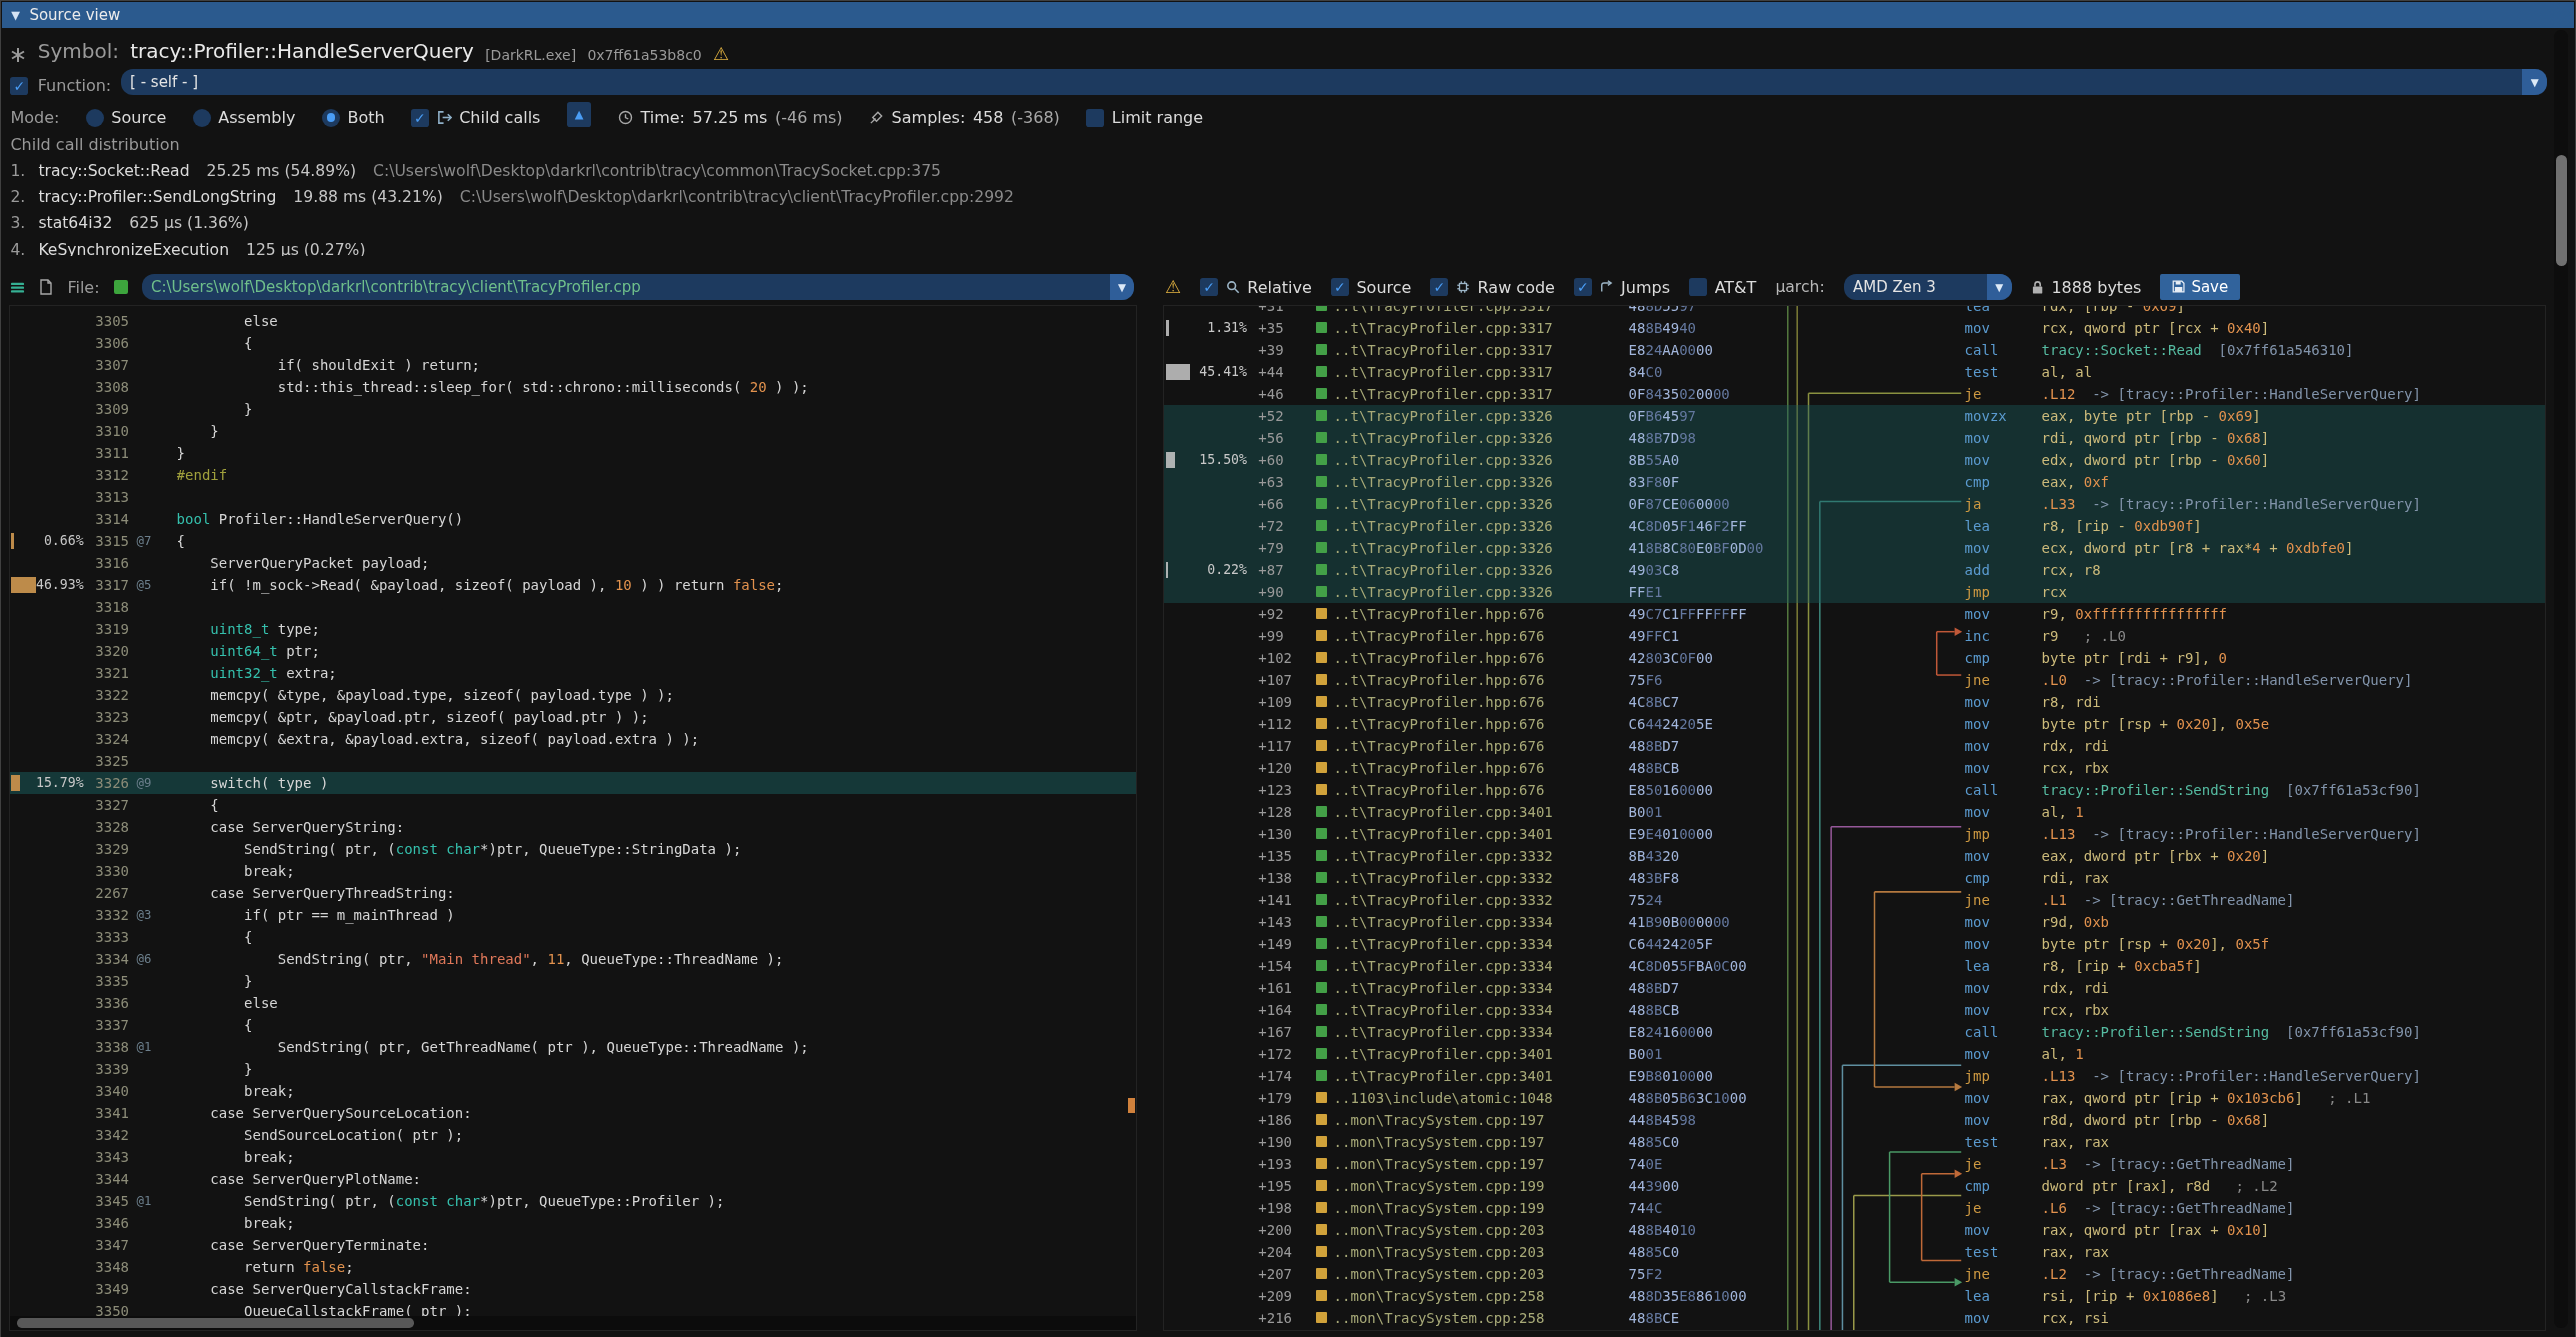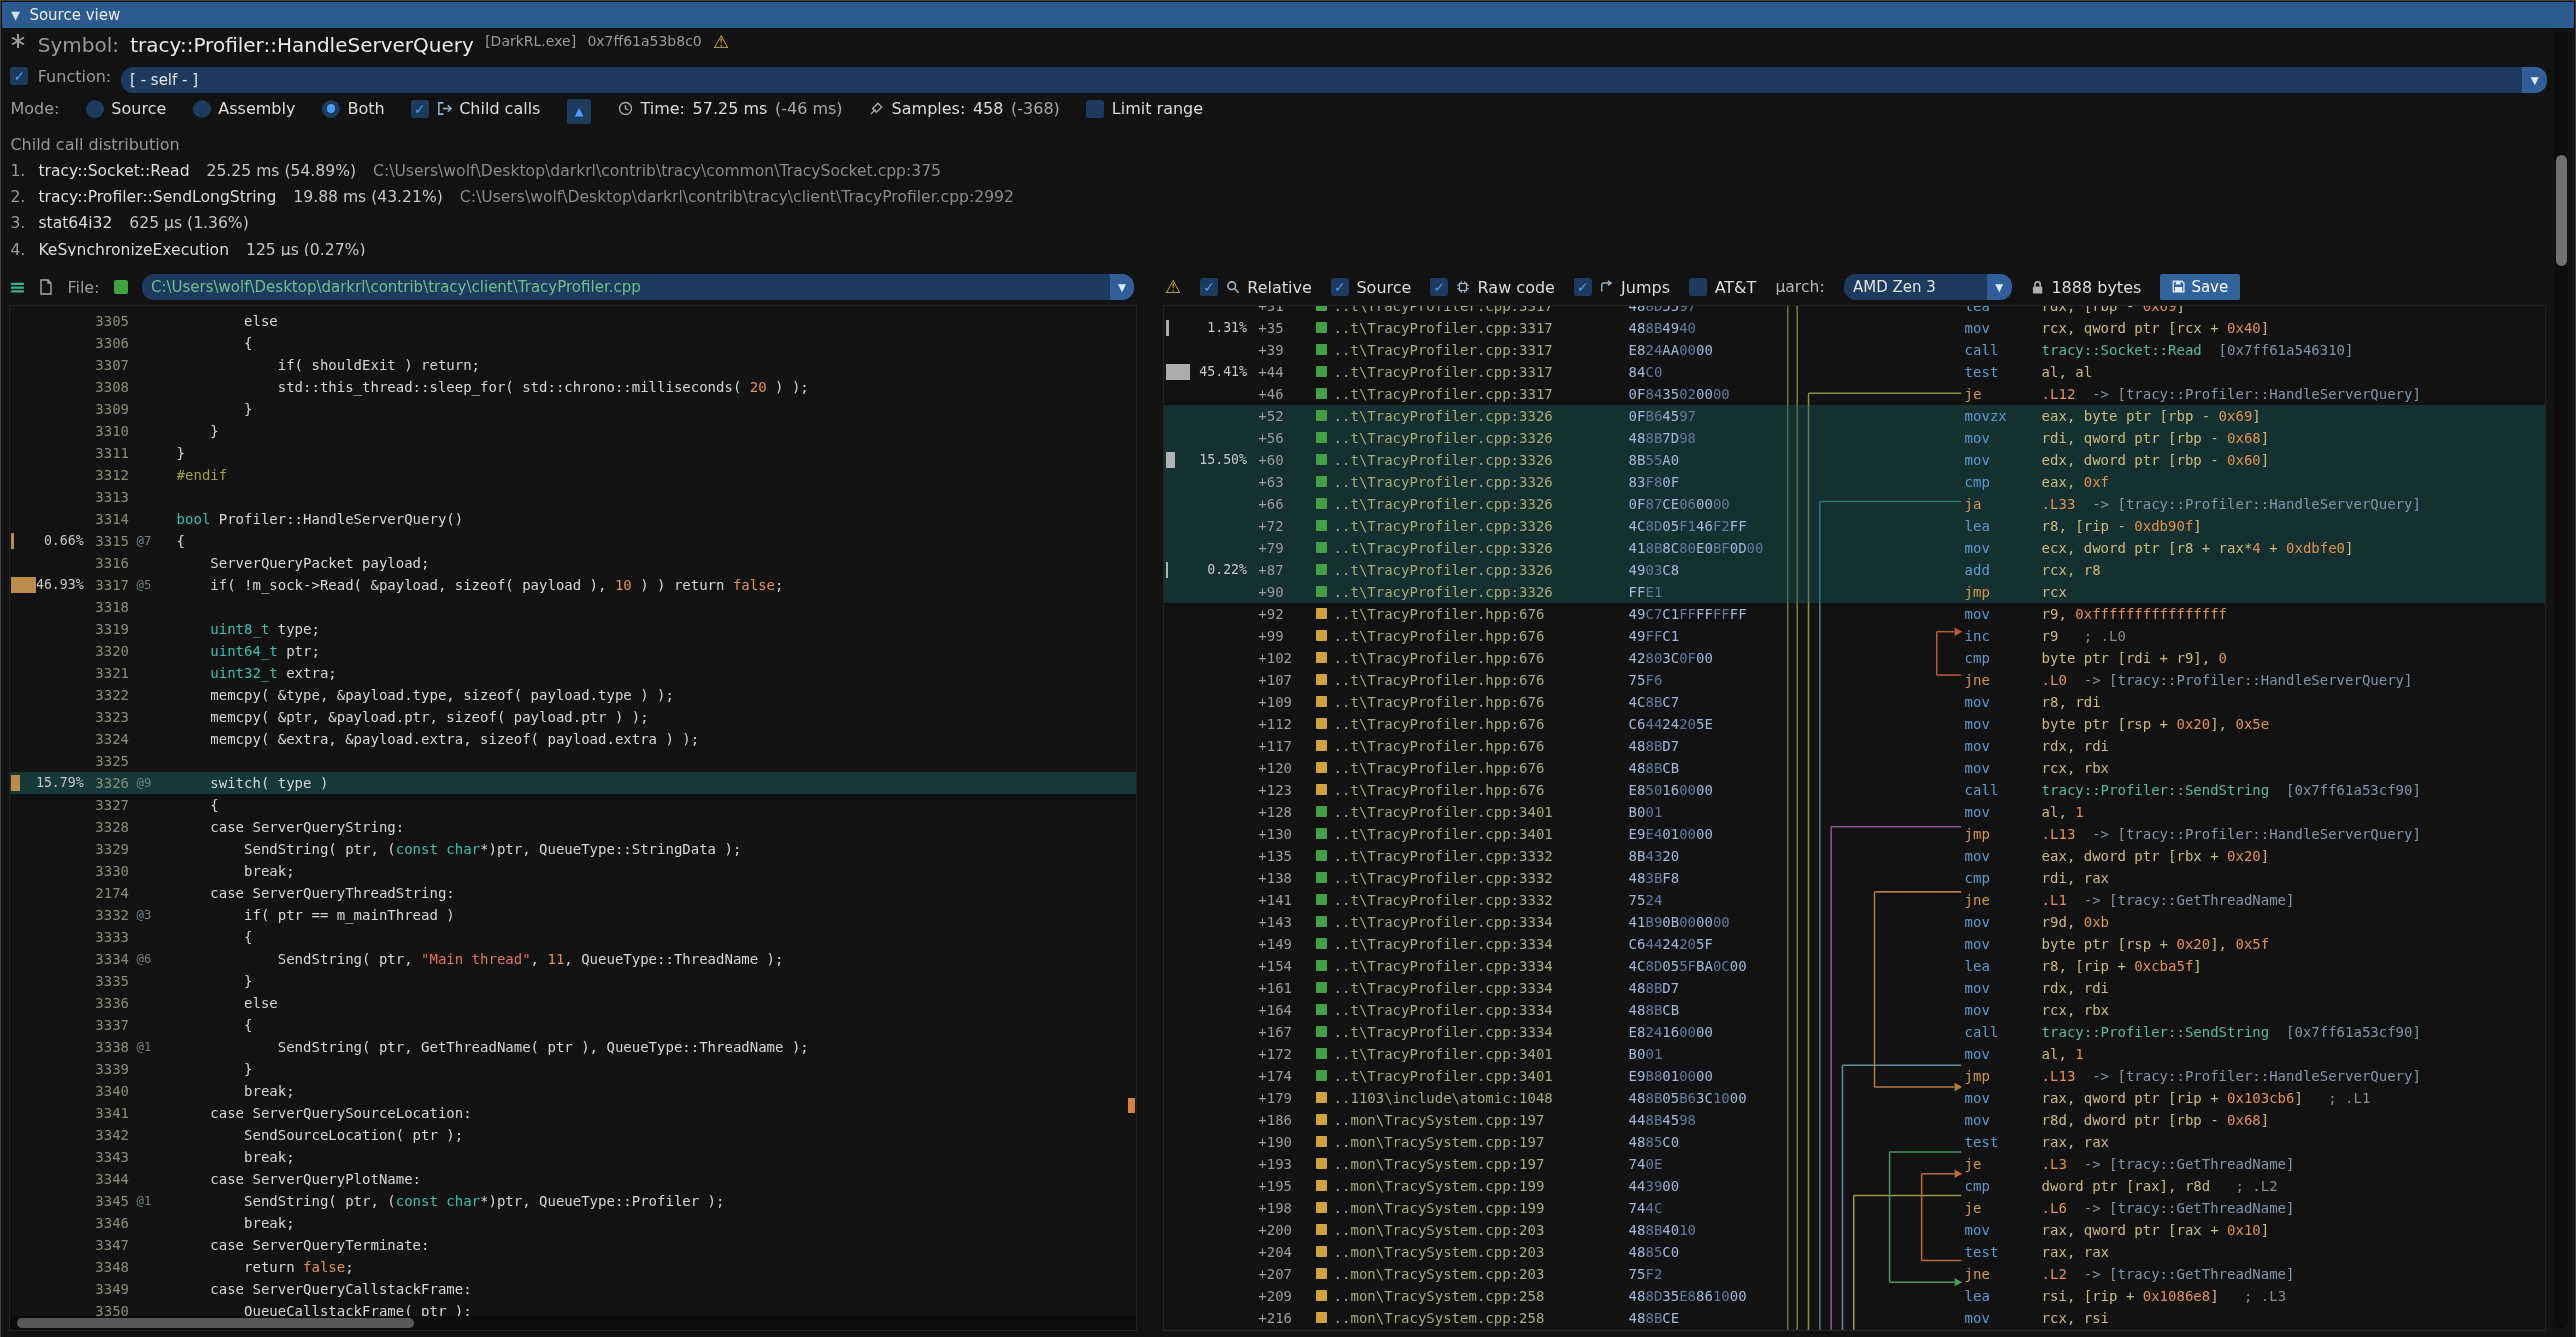--- a/index.html
+++ b/index.html
@@ -1,21 +1,21 @@
 <!DOCTYPE html>
 <html style="font-size:15px"><head>
 <meta charset="utf-8">
 <style>
 *{margin:0;padding:0;box-sizing:border-box}
 html,body{width:2576px;height:1338px}
 body{background:#000;font-family:"DejaVu Sans",sans-serif;position:relative;overflow:hidden;color:#d8d8d8}
 .window{position:absolute;inset:0;background:#121212;border:0.9px solid #404040}
 .titlebar{position:absolute;left:0.9px;right:0.9px;top:0.9px;height:26.4px;background:#2b5a8e;color:#ececec;display:flex;align-items:center;gap:9.4px;padding:0 9.4px;font-size:15px}
 .tri{font-size:11.3px;color:#d5e4f4}
-.hrow{position:absolute;left:9.4px;right:28px;display:flex;align-items:flex-start}
+.hrow{position:absolute;left:9.4px;right:28px;display:flex;align-items:flex-end}
 .r-symbol{top:32px;height:30px;gap:11.3px}
 .r-func{top:66px;height:28px;gap:9.4px}
 .r-mode{top:98px;height:28px;gap:26.4px;font-size:16px}
 .lbl{color:#9a9a9a;font-size:16px}
 .biglbl{color:#9a9a9a;font-size:20px}
 .symname{color:#eaeaea;font-size:20px}
 .dim{color:#9a9a9a;font-size:14px}
 .warn{color:#e3b341;font-size:18px;line-height:1}
 .icn{display:inline-flex;align-items:center;justify-content:center;flex:none}
 .checkbox{width:18px;height:18px;background:#1d3a5f;border-radius:2.8px;display:inline-flex;align-items:center;justify-content:center;flex:none}
@@ -311,21 +311,21 @@
         <div class="srow"><span class="spct"></span><span class="snum">3321</span><span class="smark"></span><span class="scode"><span class="c-d">    </span><span class="c-t">uint32_t</span><span class="c-d"> extra;</span></span></div>
         <div class="srow"><span class="spct"></span><span class="snum">3322</span><span class="smark"></span><span class="scode"><span class="c-d">    memcpy( &amp;type, &amp;payload.type, sizeof( payload.type ) );</span></span></div>
         <div class="srow"><span class="spct"></span><span class="snum">3323</span><span class="smark"></span><span class="scode"><span class="c-d">    memcpy( &amp;ptr, &amp;payload.ptr, sizeof( payload.ptr ) );</span></span></div>
         <div class="srow"><span class="spct"></span><span class="snum">3324</span><span class="smark"></span><span class="scode"><span class="c-d">    memcpy( &amp;extra, &amp;payload.extra, sizeof( payload.extra ) );</span></span></div>
         <div class="srow"><span class="spct"></span><span class="snum">3325</span><span class="smark"></span><span class="scode"></span></div>
         <div class="srow sel"><span class="sbar" style="width: 8.5px;"></span><span class="spct">15.79%</span><span class="snum">3326</span><span class="smark">@9</span><span class="scode"><span class="c-d">    switch( type )</span></span></div>
         <div class="srow"><span class="spct"></span><span class="snum">3327</span><span class="smark"></span><span class="scode"><span class="c-d">    {</span></span></div>
         <div class="srow"><span class="spct"></span><span class="snum">3328</span><span class="smark"></span><span class="scode"><span class="c-d">    case ServerQueryString:</span></span></div>
         <div class="srow"><span class="spct"></span><span class="snum">3329</span><span class="smark"></span><span class="scode"><span class="c-d">        SendString( ptr, (</span><span class="c-t">const char</span><span class="c-d">*)ptr, QueueType::StringData );</span></span></div>
         <div class="srow"><span class="spct"></span><span class="snum">3330</span><span class="smark"></span><span class="scode"><span class="c-d">        break;</span></span></div>
-        <div class="srow"><span class="spct"></span><span class="snum">2174</span><span class="smark"></span><span class="scode"><span class="c-d">    case ServerQueryThreadString:</span></span></div>
+        <div class="srow"><span class="spct"></span><span class="snum">2267</span><span class="smark"></span><span class="scode"><span class="c-d">    case ServerQueryThreadString:</span></span></div>
         <div class="srow"><span class="spct"></span><span class="snum">3332</span><span class="smark">@3</span><span class="scode"><span class="c-d">        if( ptr == m_mainThread )</span></span></div>
         <div class="srow"><span class="spct"></span><span class="snum">3333</span><span class="smark"></span><span class="scode"><span class="c-d">        {</span></span></div>
         <div class="srow"><span class="spct"></span><span class="snum">3334</span><span class="smark">@6</span><span class="scode"><span class="c-d">            SendString( ptr, </span><span class="c-s">"Main thread"</span><span class="c-d">, </span><span class="c-n">11</span><span class="c-d">, QueueType::ThreadName );</span></span></div>
         <div class="srow"><span class="spct"></span><span class="snum">3335</span><span class="smark"></span><span class="scode"><span class="c-d">        }</span></span></div>
         <div class="srow"><span class="spct"></span><span class="snum">3336</span><span class="smark"></span><span class="scode"><span class="c-d">        else</span></span></div>
         <div class="srow"><span class="spct"></span><span class="snum">3337</span><span class="smark"></span><span class="scode"><span class="c-d">        {</span></span></div>
         <div class="srow"><span class="spct"></span><span class="snum">3338</span><span class="smark">@1</span><span class="scode"><span class="c-d">            SendString( ptr, GetThreadName( ptr ), QueueType::ThreadName );</span></span></div>
         <div class="srow"><span class="spct"></span><span class="snum">3339</span><span class="smark"></span><span class="scode"><span class="c-d">        }</span></span></div>
         <div class="srow"><span class="spct"></span><span class="snum">3340</span><span class="smark"></span><span class="scode"><span class="c-d">        break;</span></span></div>
         <div class="srow"><span class="spct"></span><span class="snum">3341</span><span class="smark"></span><span class="scode"><span class="c-d">    case ServerQuerySourceLocation:</span></span></div>

